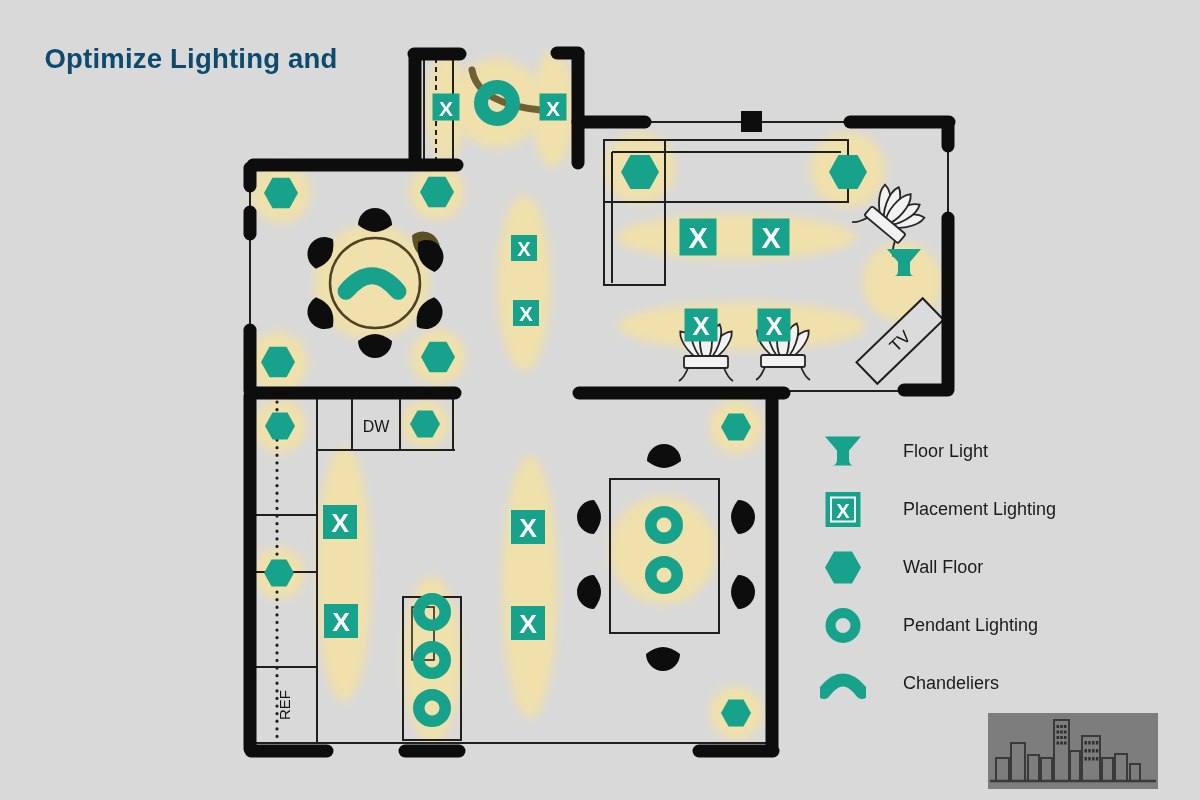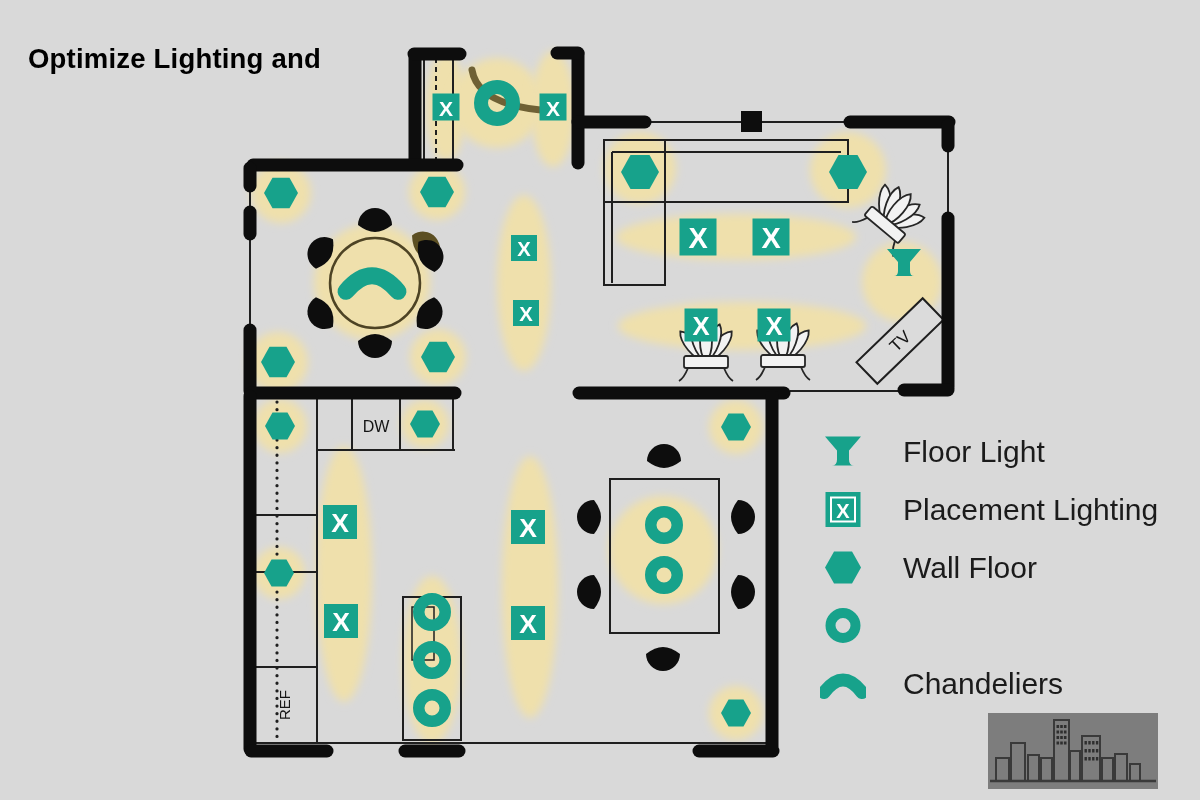--- a/index.html
+++ b/index.html
@@ -1,24 +1,24 @@
 <!DOCTYPE html>
 <html><head>
 <meta charset="utf-8">
 <style>
   html,body{margin:0;padding:0;}
   body{width:1200px;height:800px;background:#d9d9d9;font-family:"Liberation Sans",sans-serif;overflow:hidden;}
   .stage{position:relative;width:1200px;height:800px;background:#d9d9d9;}
   .plan-svg{position:absolute;left:0;top:0;width:1200px;height:800px;}
-  .title{position:absolute;left:28px;top:40px;width:326px;
-         font-weight:bold;font-size:27.5px;line-height:38.5px;color:#000000;letter-spacing:.2px;}
+  .title{position:absolute;left:28px;top:40px;width:326px;text-align:center;
+         font-weight:bold;font-size:27.5px;line-height:38.5px;color:#0c4a6e;letter-spacing:.2px;}
   .legend{position:absolute;left:820px;top:433px;display:flex;flex-direction:column;gap:21px;}
   .legend-row{display:flex;align-items:center;gap:37px;height:37px;}
   .legend-row svg{width:46px;height:37px;flex:0 0 auto;}
-  .legend-label{font-size:30px;color:#1b1b1b;}
+  .legend-label{font-size:18px;color:#1b1b1b;}
   .logo{position:absolute;left:988px;top:713px;width:170px;height:76px;}
 </style>
 </head>
 <body>
 
 <div class="stage">
 
   <svg id="plan" class="plan-svg" viewBox="0 0 1200 800">
     <defs>
       <filter id="soft" x="-80%" y="-80%" width="260%" height="260%">
@@ -249,20 +249,21 @@
     <div class="legend-row">
       <svg viewBox="-23 -18.5 46 37">
         <polygon points="-18,0 -9,-16 9,-16 18,0 9,16 -9,16" fill="#17a28b"></polygon>
       </svg>
       <span class="legend-label">Wall Floor</span>
     </div>
     <div class="legend-row">
       <svg viewBox="-23 -18.5 46 37">
         <circle cx="0" cy="0" r="12.5" fill="none" stroke="#17a28b" stroke-width="10"></circle>
       </svg>
+      <span class="legend-label">Pendant Lighting</span>
     </div>
     <div class="legend-row">
       <svg viewBox="-23 -18.5 46 37">
         <path d="M-19,9 Q0,-16 19,9" fill="none" stroke="#17a28b" stroke-width="13" stroke-linecap="round"></path>
       </svg>
       <span class="legend-label">Chandeliers</span>
     </div>
   </div>
 
   <svg class="logo" viewBox="0 0 170 76">

